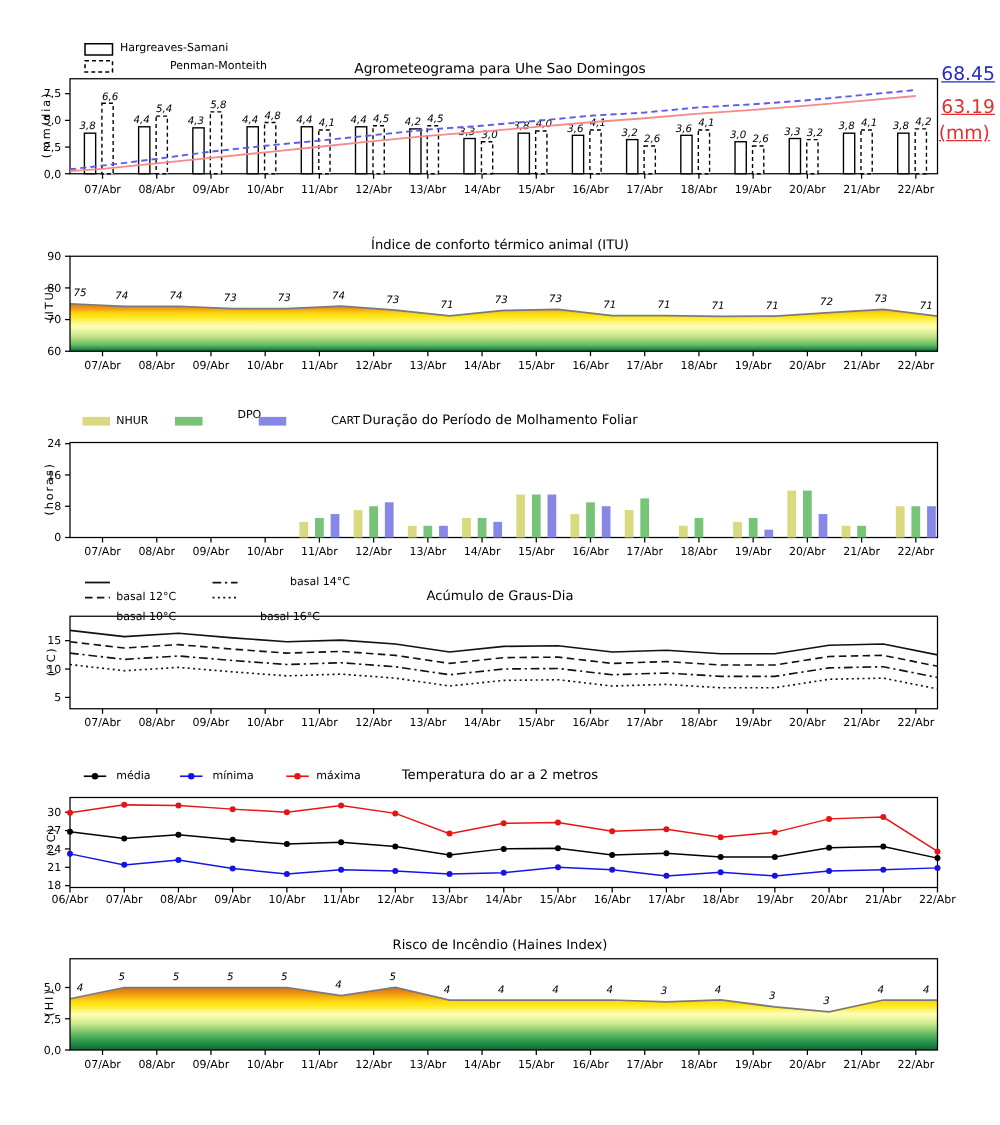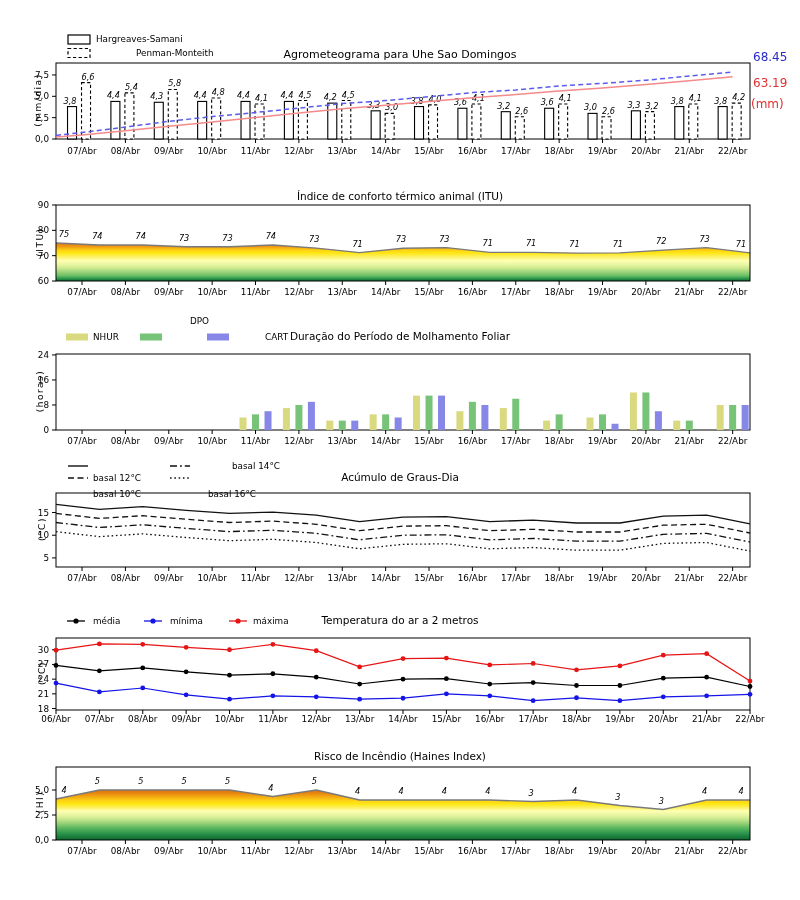--- a/index.html
+++ b/index.html
@@ -3,21 +3,21 @@
 <meta charset="utf-8">
 <style>
   html,body{margin:0;padding:0;background:#fff;}
   .page{position:relative;width:800px;height:900px;background:#fff;overflow:hidden;
         font-family:"DejaVu Sans","Liberation Sans",sans-serif;color:#000;}
   .main-title{position:absolute;top:8px;left:0;width:100%;text-align:center;font-size:11px;margin-top:40px;}
   .chart-title{position:absolute;left:110px;width:580px;text-align:center;font-size:10.5px;}
   .lbl{position:absolute;font-size:8.8px;line-height:12px;white-space:nowrap;}
   .ylab{position:absolute;font-size:9px;letter-spacing:1.5px;transform:rotate(-90deg);
         transform-origin:center;white-space:nowrap;width:80px;text-align:center;}
-  .rlab{position:absolute;font-size:12px;white-space:nowrap;}
+  .rlab{position:absolute;font-size:15px;white-space:nowrap;text-decoration:underline;}
   svg.canvas{position:absolute;left:0;top:0;}
   svg text{font-family:"DejaVu Sans","Liberation Sans",sans-serif;fill:#000;}
   svg text.tick{font-size:8.8px;}
   svg text.ann{font-size:8.2px;font-style:italic;}
 </style>
 </head>
 <body>
 
 <div class="page">
 
@@ -33,21 +33,21 @@
   <div class="ylab" style="left:0px;top:237px;">(ITU)</div>
   <div class="ylab" style="left:0px;top:386px;">(horas)</div>
   <div class="ylab" style="left:2px;top:524px;">(°C)</div>
   <div class="ylab" style="left:2px;top:668px;">(°C)</div>
   <div class="ylab" style="left:0px;top:797px;">(HI)</div>
 
   <div class="lbl" style="left:96px;top:33px;">Hargreaves-Samani</div>
   <div class="lbl" style="left:96px;top:47px;padding-left:40px;">Penman-Monteith</div>
 
   <div class="lbl" style="left:93px;top:331px;">NHUR</div>
-  <div class="lbl" style="left:166px;top:315px;padding-left:24px;">DPO</div>
+  <div class="lbl" style="left:166px;top:326px;padding-left:24px;">DPO</div>
   <div class="lbl" style="left:233px;top:331px;padding-left:32px;">CART</div>
 
   <div class="lbl" style="left:93px;top:460px;margin-top:28px;">basal 10°C</div>
   <div class="lbl" style="left:93px;top:472px;">basal 12°C</div>
   <div class="lbl" style="left:196px;top:460px;margin-left:36px;">basal 14°C</div>
   <div class="lbl" style="left:196px;top:488px;margin-left:12px;">basal 16°C</div>
 
   <div class="lbl" style="left:93px;top:615px;">média</div>
   <div class="lbl" style="left:170px;top:615px;">mínima</div>
   <div class="lbl" style="left:253px;top:615px;">máxima</div>

